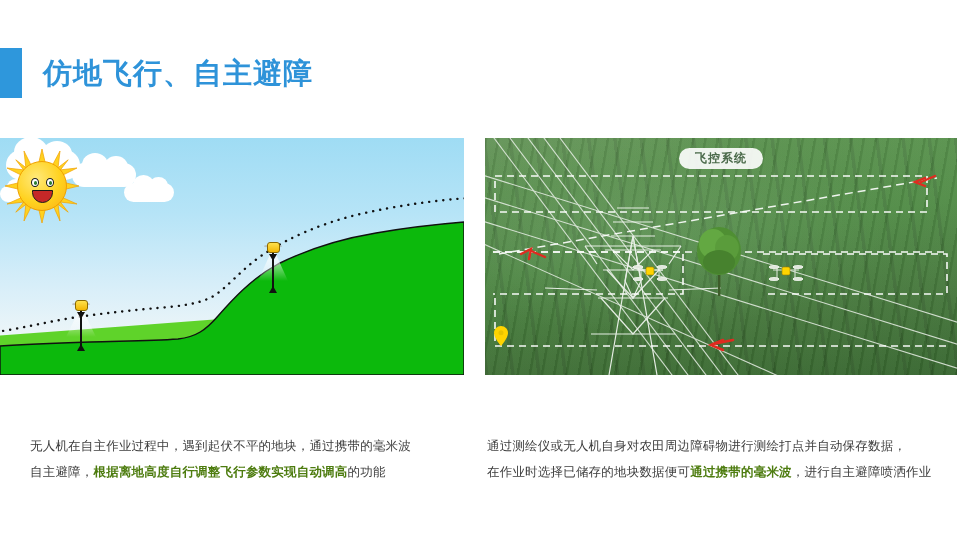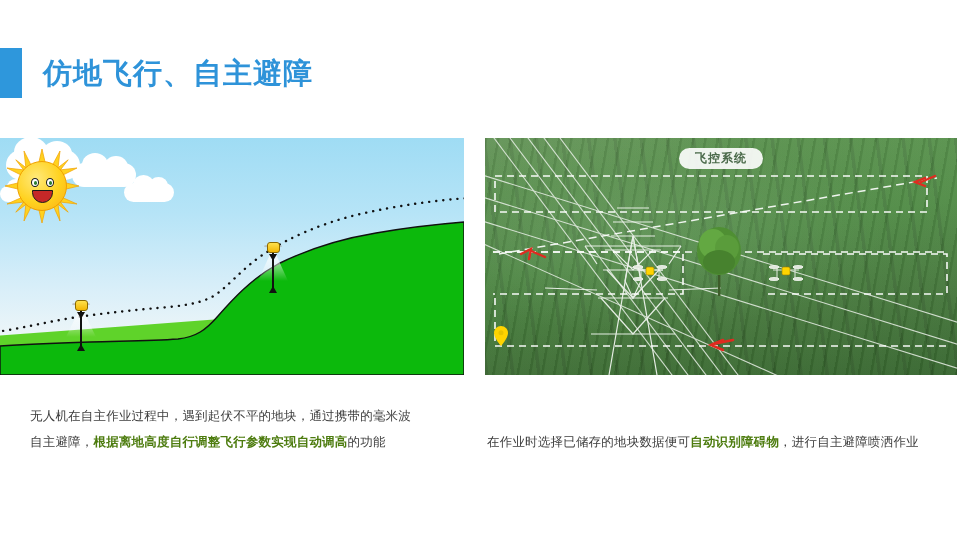--- a/index.html
+++ b/index.html
@@ -246,20 +246,21 @@
     height: 20px;
   }
 
   
   .caption {
     position: absolute;
     font-size: 12.5px;
     color: #3d3d3d;
     line-height: 2.05;
     letter-spacing: 0.2px;
+    margin-top: 30px;
   }
   .caption-left  { left: 30px;  top: 404px; width: 420px; }
   .caption-right { left: 487px; top: 404px; width: 462px; }
   .caption b { font-weight: bold; color: #4d7c0f; }
 </style>
 </head>
 <body>
 
 <div class="header">
   <div class="accent-bar"></div>
@@ -456,15 +457,15 @@
     <div class="pill">飞控系统</div>
   </div>
 </div>
 
 <div class="caption caption-left">
   <span>无人机在自主作业过程中，遇到起伏不平的地块，通过携带的毫米波</span><br>
   <span>自主避障，</span><b>根据离地高度自行调整飞行参数实现自动调高</b><span>的功能</span>
 </div>
 
 <div class="caption caption-right">
-  <br>
-  <span>在作业时选择已储存的地块数据便可</span><b>自动识别障碍物</b><span>，进行自主避障喷洒作业</span>
+  <span>通过测绘仪或无人机自身对农田周边障碍物进行测绘打点并自动保存数据，</span><br>
+  <span>在作业时选择已储存的地块数据便可</span><b>通过携带的毫米波</b><span>，进行自主避障喷洒作业</span>
 </div>
 
 </body></html>

